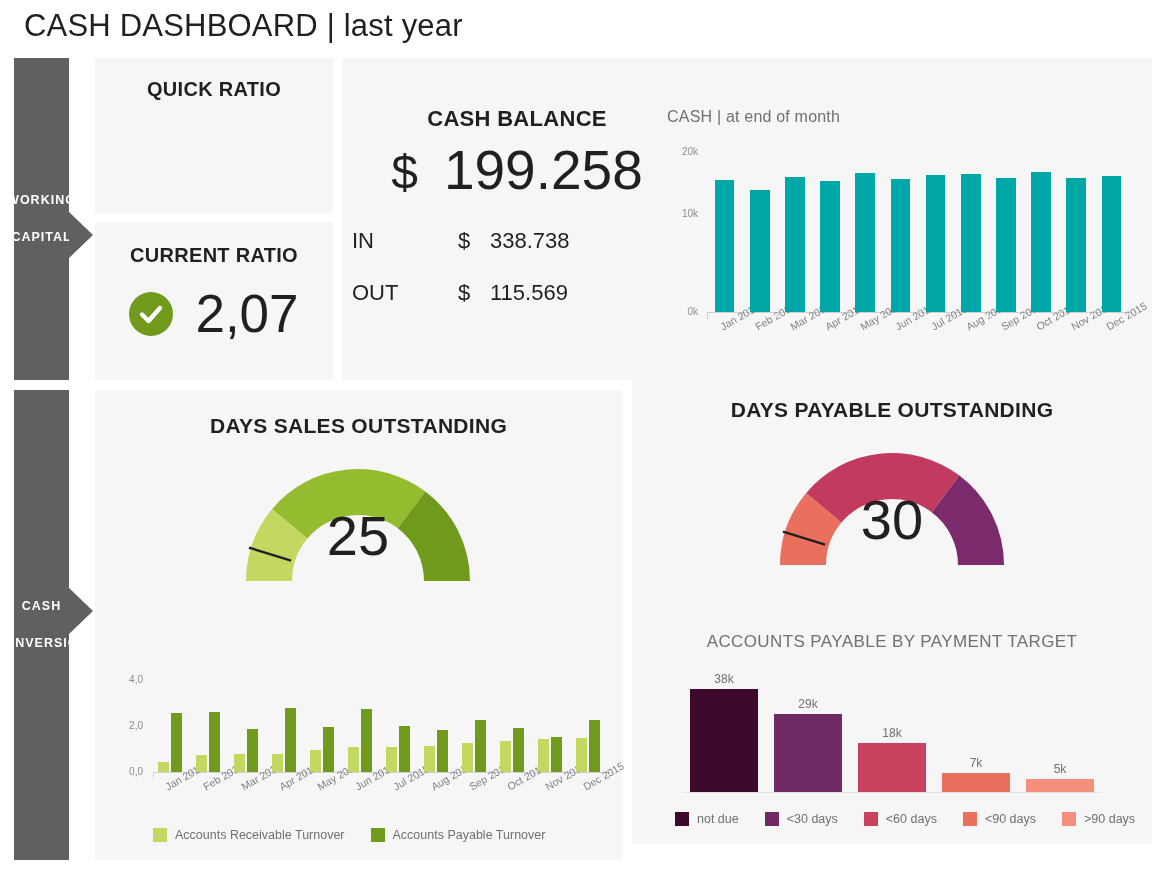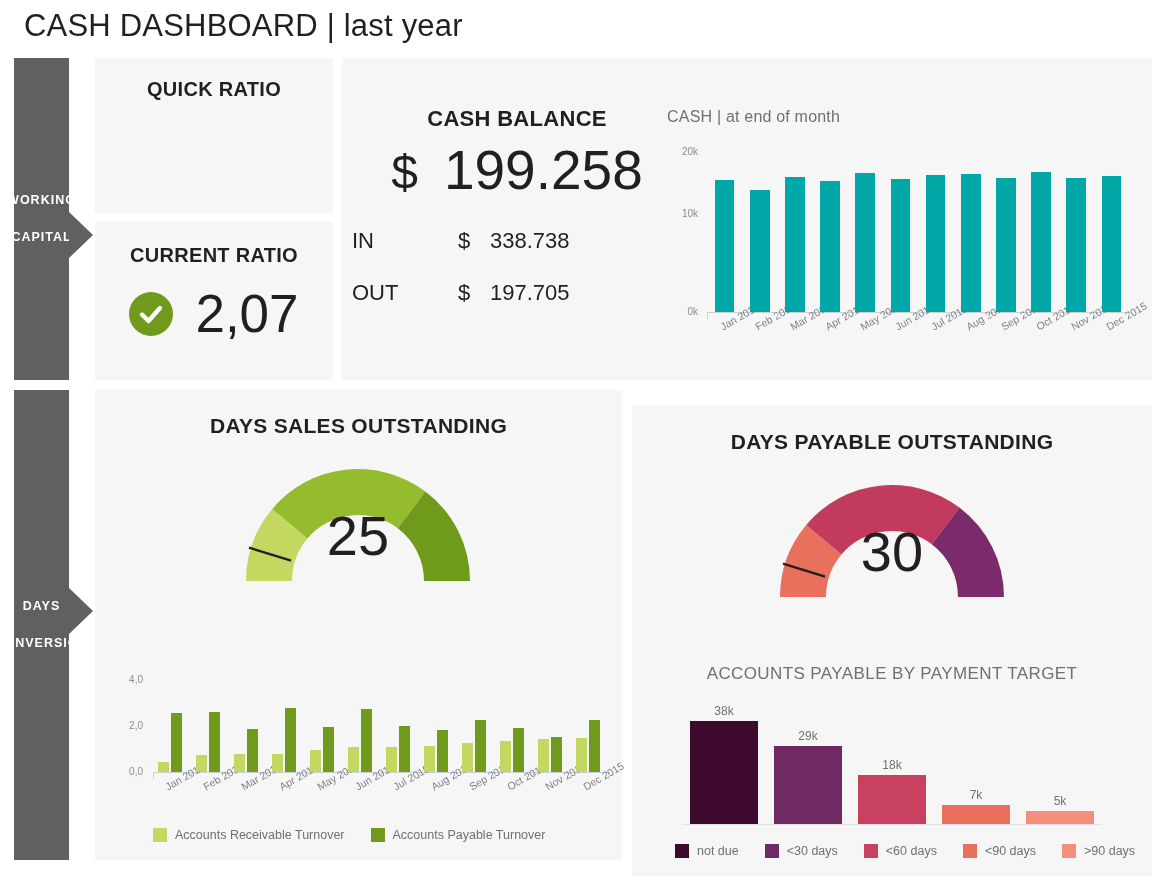--- a/index.html
+++ b/index.html
@@ -108,21 +108,21 @@
   <div class="header">CASH DASHBOARD | last year</div>
 
   <div class="rail" style="top:58px;height:322px;">
     <div class="rail-word">WORKING</div>
     <div class="rail-gap"></div>
     <div class="rail-word">CAPITAL</div>
   </div>
   <div class="rail-arrow" style="top:212px;"></div>
 
   <div class="rail" style="top:390px;height:470px;">
-    <div class="rail-word">DAYS</div>
+    <div class="rail-word">CASH</div>
     <div class="rail-gap"></div>
     <div class="rail-word">CONVERSION</div>
   </div>
   <div class="rail-arrow" style="top:588px;"></div>
 
   <div class="panel" style="left:95px;top:58px;width:238px;height:155px;">
     <div class="card-title" style="margin-top:20px;">QUICK RATIO</div>
   </div>
 
   <div class="panel" style="left:95px;top:222px;width:238px;height:158px;">
@@ -148,21 +148,21 @@
 
     <div class="cb-line" style="position:absolute;left:10px;top:170px;">
       <span class="cb-lbl">IN</span>
       <span class="cb-sym">$</span>
       <span class="cb-num">338.738</span>
     </div>
 
     <div class="cb-line" style="position:absolute;left:10px;top:222px;">
       <span class="cb-lbl">OUT</span>
       <span class="cb-sym">$</span>
-      <span class="cb-num">197.705</span>
+      <span class="cb-num">115.569</span>
     </div>
 
     <div class="chart-head" style="position:absolute;left:325px;top:50px;">CASH | at end of month</div>
 
     <div id="cash-chart" style="position:absolute;left:325px;top:80px;width:470px;height:230px;">
         <div class="ax ax-r" style="left:0px;top:168px;width:31px;">0k</div>
         <div class="ax ax-r" style="left:0px;top:70px;width:31px;">10k</div>
         <div class="ax ax-r" style="left:0px;top:8px;width:31px;">20k</div>
         <div class="axisline" style="left:40px;top:174px;width:422px;height:1px;background:#cdd0d4;"></div>
         <div class="bar" style="left:47.736666666666665px;top:42px;width:19.693333333333335px;height:132px;background:#00a7a7;" title="Jan 2015"></div>
@@ -280,21 +280,21 @@
           <div class="swatch" style="background:#c3d860;"></div>
           <span class="legend-txt">Accounts Receivable Turnover</span>
         </div>
         <div class="legend-item">
           <div class="swatch" style="background:#6f9a1c;"></div>
           <span class="legend-txt">Accounts Payable Turnover</span>
         </div>
       </div>
   </div>
 
-  <div class="panel" style="left:632px;top:406px;width:520px;height:470px;">
+  <div class="panel" style="left:632px;top:374px;width:520px;height:470px;">
     <div class="card-title" style="margin-top:24px;font-size:21px;">
       <span>DAYS PAYABLE OUTSTANDING</span>
     </div>
 
     <div id="dpo-gauge" style="position:absolute;left:140px;top:62px;width:240px;height:135px;"><svg width="240" height="135" viewBox="0 0 240 135">
           <path d="M 8 129 A 112 112 0 0 1 34.203022370674475 57.00778771510758 L 69.44106675414746 86.57601776068839 A 66 66 0 0 0 54 129 Z" fill="#e8705c"></path>
           <path d="M 34.203022370674475 57.00778771510758 A 112 112 0 0 1 187.40328259302942 39.552822874703196 L 159.7197915280352 76.29005633687868 A 66 66 0 0 0 69.44106675414746 86.57601776068839 Z" fill="#c23b5e"></path>
           <path d="M 187.40328259302942 39.552822874703196 A 112 112 0 0 1 232 129 L 186 129 A 66 66 0 0 0 159.7197915280352 76.29005633687868 Z" fill="#7b2a6b"></path>
           <line x1="53.05866708258752" y1="108.53398066940841" x2="10.981257820213955" y2="95.66962566160797" stroke="#231f20" stroke-width="2.4"></line>
         </svg></div>

